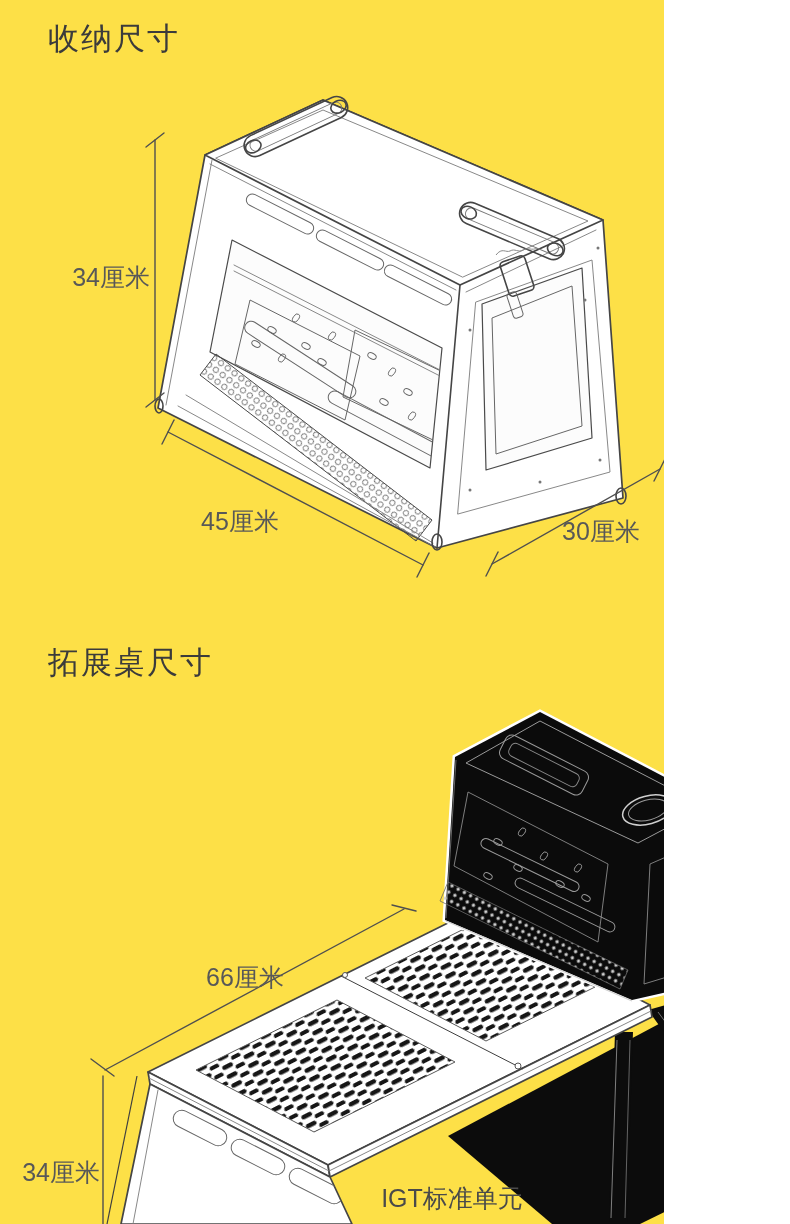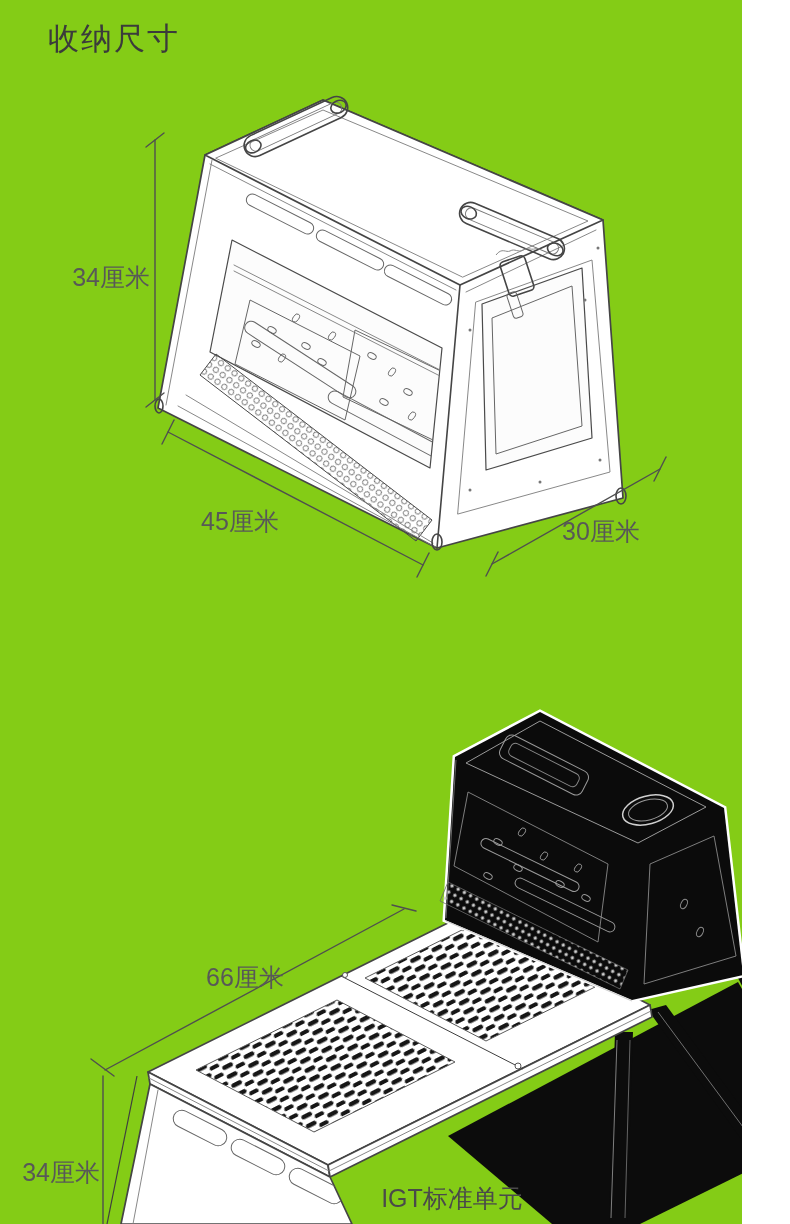--- a/index.html
+++ b/index.html
@@ -1,17 +1,17 @@
 <!DOCTYPE html>
 <html><head>
 <meta charset="utf-8">
 <style>
   html,body { margin:0; padding:0; background:#ffffff; }
   .page {
-    position:relative; width:742px; height:1224px; background:#84cc16;
+    position:relative; width:664px; height:1224px; background:#fde047;
     overflow:hidden; font-family:"Liberation Sans", sans-serif;
   }
   .section-title {
     position:absolute; left:48px; margin:0;
     font-size:31px; font-weight:400; letter-spacing:2px; color:#3b3b3b;
     font-family:"Liberation Sans", sans-serif;
   }
   #title-storage { top:18px; }
   #title-table   { top:642px; }
   svg { position:absolute; left:0; }
@@ -146,20 +146,21 @@
     </g>
 
     <g>
       <line class="dim" x1="492" y1="564" x2="660" y2="469"></line>
       <line class="dim" x1="486" y1="576" x2="498" y2="552"></line>
       <line class="dim" x1="654" y1="481" x2="666" y2="457"></line>
       <text class="dim-label" x="601" y="540" text-anchor="middle">30厘米</text>
     </g>
   </svg>
 
+  <h2 class="section-title" id="title-table">拓展桌尺寸</h2>
 
   <svg id="svg-table" width="790" height="534" viewBox="0 690 790 534">
     <defs>
       <pattern id="slots" width="24" height="10" patternUnits="userSpaceOnUse" patternTransform="rotate(-27)">
         <rect x="1" y="1" width="11.5" height="4.6" rx="2.3" fill="#161616"></rect>
         <rect x="13.5" y="6" width="10" height="4.4" rx="2.2" fill="#161616"></rect>
       </pattern>
       <pattern id="wdots" width="7" height="7" patternUnits="userSpaceOnUse" patternTransform="rotate(28)">
         <circle cx="3" cy="3" r="1.7" fill="#cfcfcf"></circle>
       </pattern>

